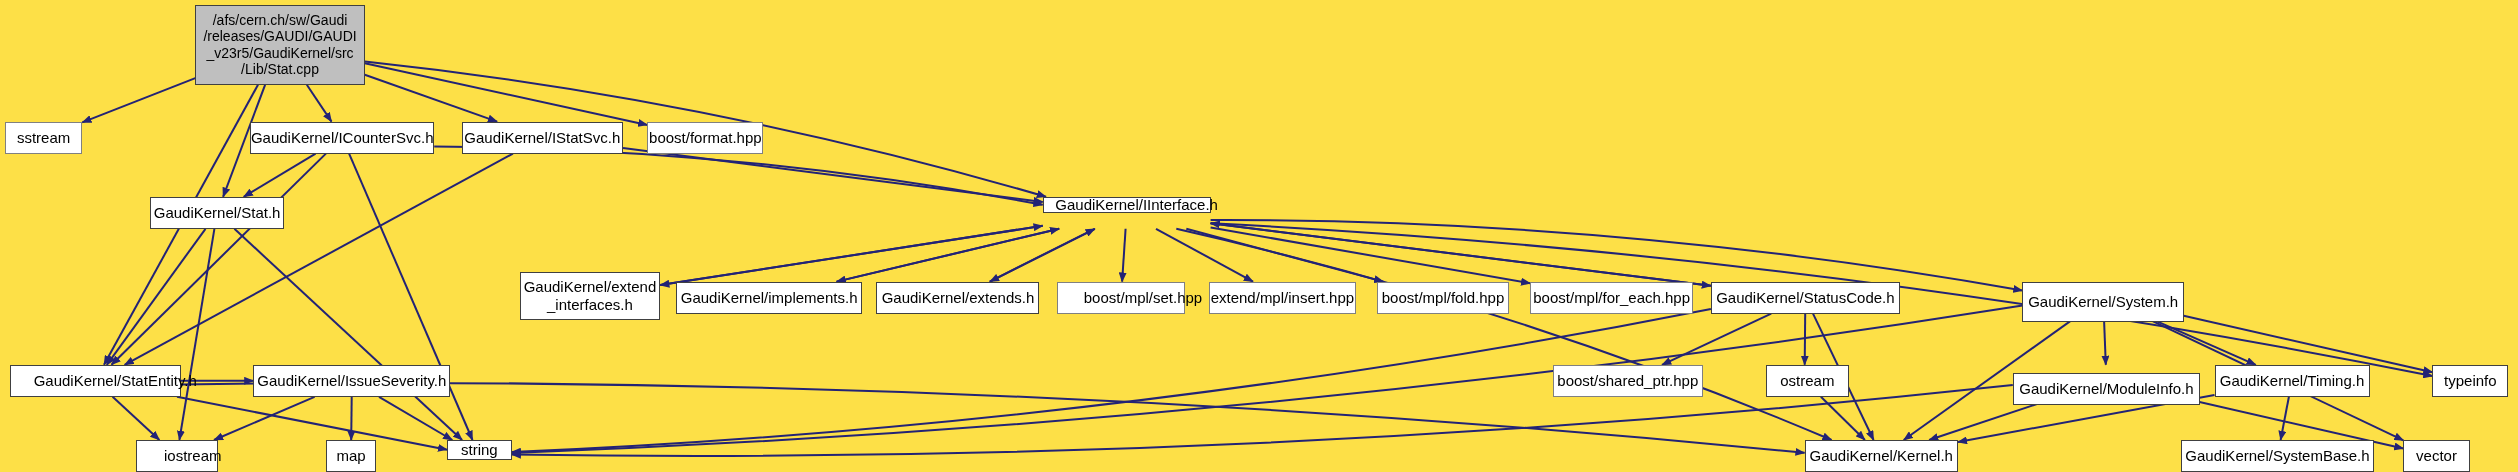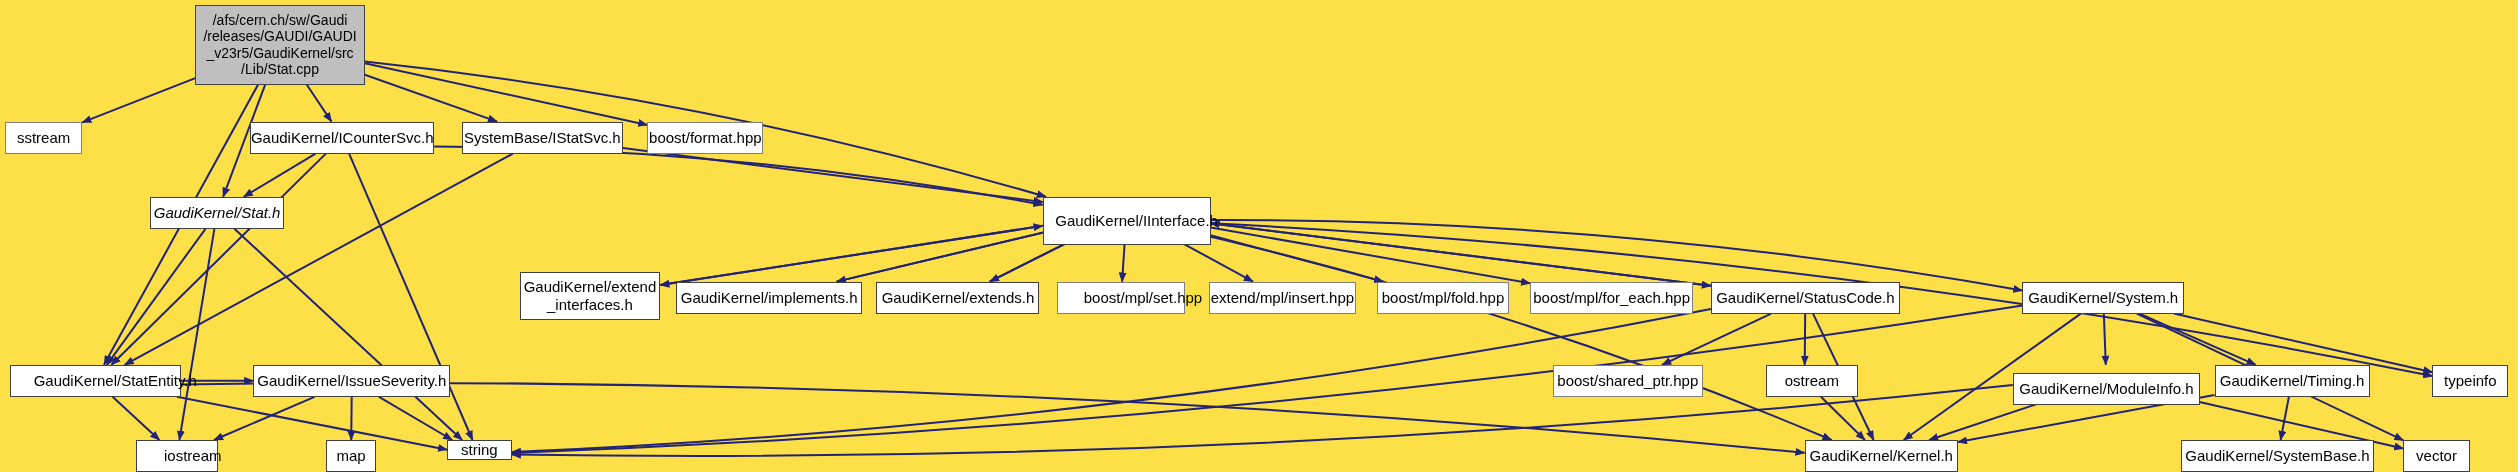--- a/index.html
+++ b/index.html
@@ -80,38 +80,38 @@
         <path d="M180.8,380.8 Q217.1,380.8 253.4,380.8" marker-end="url(#ah)"></path>
       </g>
   </svg>
   <div id="nodes">
       <div class="node root" style="left: 195.306px; top: 4.8px; width: 169.481px; height: 80px; font-size: 14px;">/afs/cern.ch/sw/Gaudi
 /releases/GAUDI/GAUDI
 _v23r5/GaudiKernel/src
 /Lib/Stat.cpp</div>
       <div class="node " style="left: 4.84231px; top: 121.6px; width: 77.4769px; height: 32px;">sstream</div>
       <div class="node solid" style="left: 250.186px; top: 121.6px; width: 184.008px; height: 32px;">GaudiKernel/ICounterSvc.h</div>
-      <div class="node solid" style="left: 461.633px; top: 121.6px; width: 161.41px; height: 32px;">SystemBase/IStatSvc.h</div>
+      <div class="node solid" style="left: 461.633px; top: 121.6px; width: 161.41px; height: 32px;">GaudiKernel/IStatSvc.h</div>
       <div class="node " style="left: 647.255px; top: 121.6px; width: 116.215px; height: 32px;">boost/format.hpp</div>
-      <div class="node solid" style="left: 150.112px; top: 196.8px; width: 133.971px; height: 32px; font-style: italic;">GaudiKernel/Stat.h</div>
-      <div class="node solid" style="left: 1042.71px; top: 196.8px; width: 167.867px; height: 48px; padding-left: 20px;">GaudiKernel/IInterface.h</div>
+      <div class="node solid" style="left: 150.112px; top: 196.8px; width: 133.971px; height: 32px;">GaudiKernel/Stat.h</div>
+      <div class="node solid" style="left: 1042.71px; top: 196.8px; width: 167.867px; height: 16px; padding-left: 20px;">GaudiKernel/IInterface.h</div>
       <div class="node solid" style="left: 519.741px; top: 272px; width: 140.427px; height: 48px;">GaudiKernel/extend
 _interfaces.h</div>
       <div class="node solid" style="left: 676.309px; top: 281.6px; width: 185.622px; height: 32px;">GaudiKernel/implements.h</div>
       <div class="node solid" style="left: 876.458px; top: 281.6px; width: 163.024px; height: 32px;">GaudiKernel/extends.h</div>
       <div class="node " style="left: 1057.24px; top: 281.6px; width: 127.514px; height: 32px; padding-left: 44px;">boost/mpl/set.hpp</div>
       <div class="node " style="left: 1208.96px; top: 281.6px; width: 146.883px; height: 32px;">extend/mpl/insert.hpp</div>
       <div class="node " style="left: 1376.83px; top: 281.6px; width: 132.356px; height: 32px;">boost/mpl/fold.hpp</div>
       <div class="node " style="left: 1530.17px; top: 281.6px; width: 163.024px; height: 32px;">boost/mpl/for_each.hpp</div>
       <div class="node solid" style="left: 1710.95px; top: 281.6px; width: 188.85px; height: 32px;">GaudiKernel/StatusCode.h</div>
-      <div class="node solid" style="left: 2022.47px; top: 281.6px; width: 161.41px; height: 32px;">GaudiKernel/System.h</div>
+      <div class="node solid" style="left: 2022.47px; top: 281.6px; width: 161.41px; height: 40px;">GaudiKernel/System.h</div>
       <div class="node solid" style="left: 9.68462px; top: 364.8px; width: 171.095px; height: 32px; padding-left: 40px;">GaudiKernel/StatEntity.h</div>
       <div class="node solid" style="left: 253.414px; top: 364.8px; width: 196.921px; height: 32px;">GaudiKernel/IssueSeverity.h</div>
       <div class="node " style="left: 1552.77px; top: 364.8px; width: 150.112px; height: 32px;">boost/shared_ptr.hpp</div>
-      <div class="node solid" style="left: 1765.83px; top: 364.8px; width: 92px; height: 32px;">ostream</div>
+      <div class="node solid" style="left: 1765.83px; top: 364.8px; width: 83px; height: 32px;">ostream</div>
       <div class="node solid" style="left: 2012.79px; top: 373px; width: 187.236px; height: 32px;">GaudiKernel/ModuleInfo.h</div>
       <div class="node solid" style="left: 2214.55px; top: 364.8px; width: 154.954px; height: 32px;">GaudiKernel/Timing.h</div>
       <div class="node solid" style="left: 2432.45px; top: 364.8px; width: 75.8628px; height: 32px;">typeinfo</div>
       <div class="node solid" style="left: 135.585px; top: 440px; width: 82.3192px; height: 32px; padding-left: 32px;">iostream</div>
       <div class="node solid" style="left: 326.049px; top: 440px; width: 50.0372px; height: 32px;">map</div>
       <div class="node solid" style="left: 447.106px; top: 440px; width: 64.5641px; height: 20px;">string</div>
       <div class="node solid" style="left: 1804.57px; top: 440px; width: 153.34px; height: 32px;">GaudiKernel/Kernel.h</div>
       <div class="node solid" style="left: 2180.65px; top: 440px; width: 193.692px; height: 32px;">GaudiKernel/SystemBase.h</div>
       <div class="node solid" style="left: 2403.4px; top: 440px; width: 66.1782px; height: 32px;">vector</div>
     </div>

